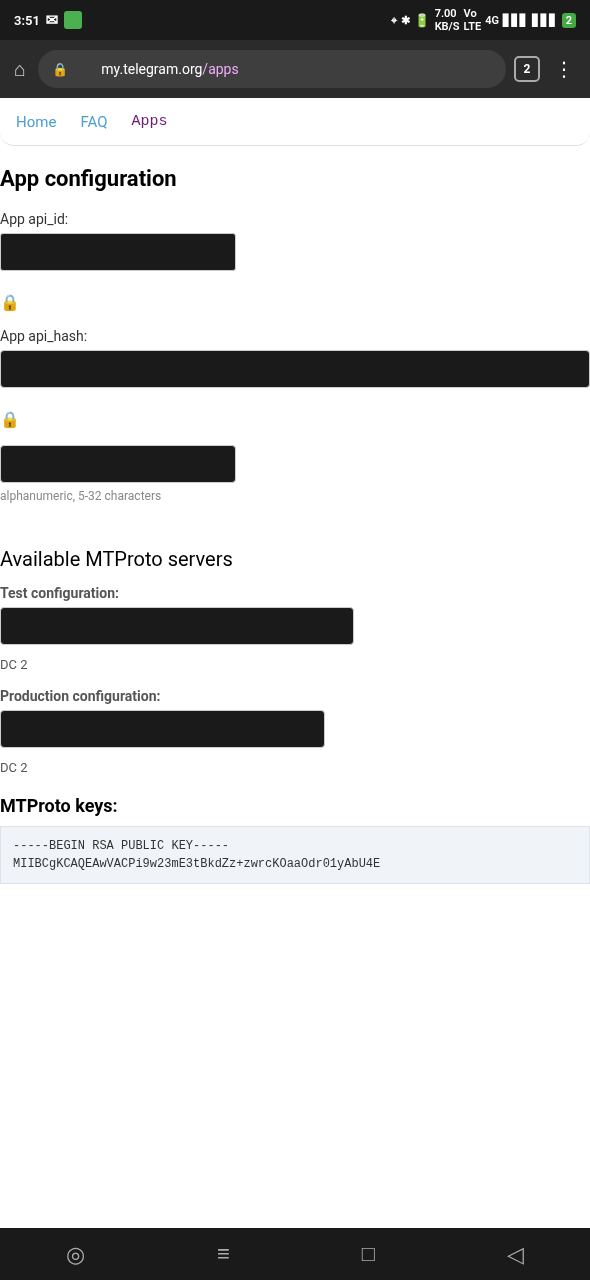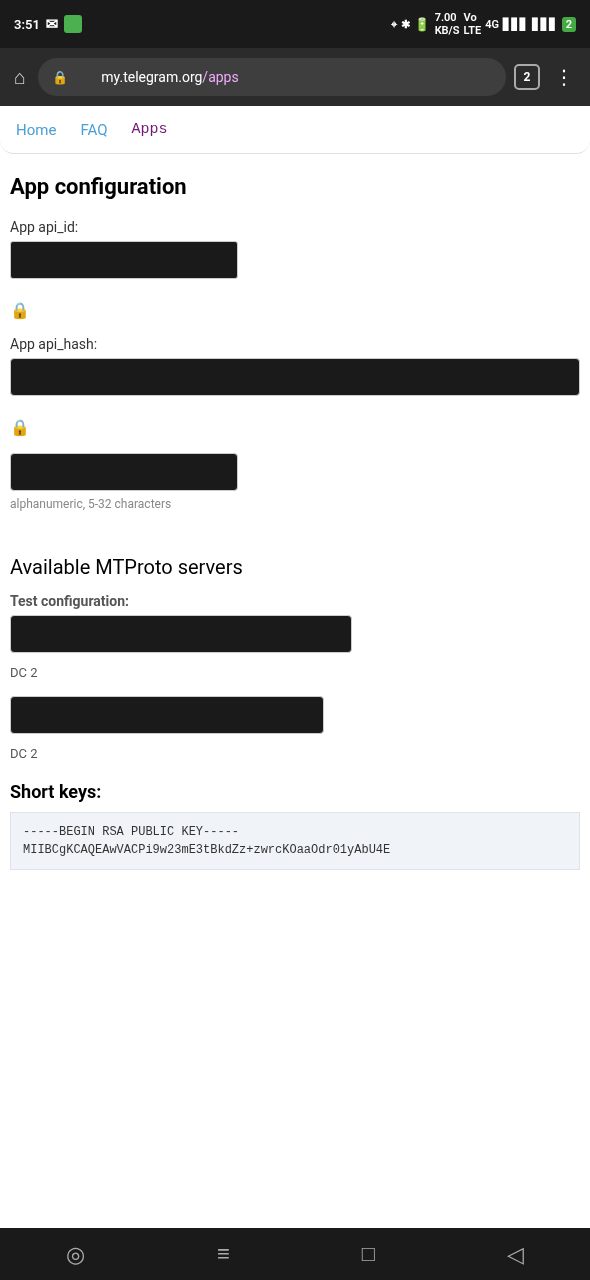--- a/index.html
+++ b/index.html
@@ -14,21 +14,21 @@
     }
 
     
     .status-bar {
       background: #1a1a1a;
       color: #fff;
       display: flex;
       justify-content: space-between;
       align-items: center;
       padding: 6px 14px;
-      height: 48px;
+      height: 40px;
       font-size: 13px;
       font-weight: 600;
     }
     .status-left { display: flex; align-items: center; gap: 6px; }
     .status-right { display: flex; align-items: center; gap: 4px; font-size: 11px; }
 
     
     .browser-bar {
       background: #2b2b2b;
       display: flex;
@@ -96,21 +96,21 @@
       cursor: pointer;
     }
     .nav-link.active {
       color: #701a75;
       font-weight: 500;
       font-family: Liberation Mono, monospace;
     }
 
     
     .content {
-      padding: 20px 10px;
+      padding: 20px 0;
     }
 
     .section-title {
       font-size: 22px;
       font-weight: bold;
       color: #000;
       margin-bottom: 20px;
     }
 
     .field-label {
@@ -303,27 +303,28 @@
     <div>
       <h2 class="section-title-2">Available MTProto servers</h2>
 
       <div class="field-group">
         <div class="sub-label">Test configuration:</div>
         <input class="field-input" type="text" value="REDACTED_TEST" style="color: transparent; background: rgb(26, 26, 26); width: 60%;" readonly="">
         <div class="dc-label">DC 2</div>
       </div>
 
       <div class="field-group">
+        <div class="sub-label">Production configuration:</div>
         <input class="field-input" type="text" value="149.154.167.50:443" style="color: transparent; background: rgb(26, 26, 26); width: 55%;" readonly="">
         <div class="dc-label">DC 2</div>
       </div>
     </div>
 
     <div class="public-keys-section">
-      <h3 class="public-keys-title">Short keys:</h3>
+      <h3 class="public-keys-title">MTProto keys:</h3>
       <div class="public-key-box">
         <div>-----BEGIN RSA PUBLIC KEY-----</div>
         <div>MIIBCgKCAQEAwVACPi9w23mE3tBkdZz+zwrcKOaaOdr01yAbU4E</div>
       </div>
     </div>
 
   </div>
 </div>
 
 <div class="bottom-nav">

